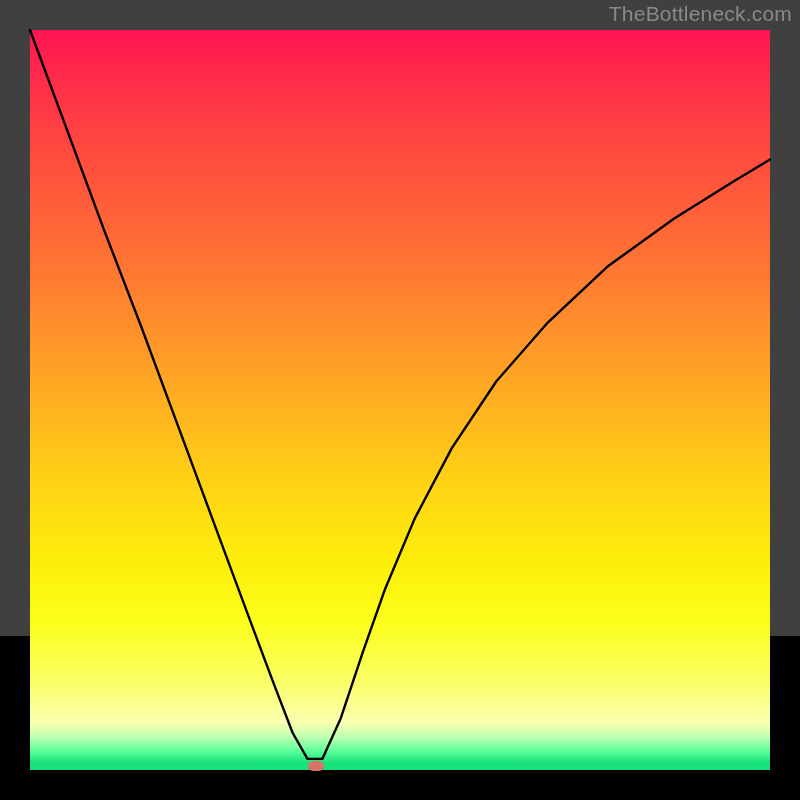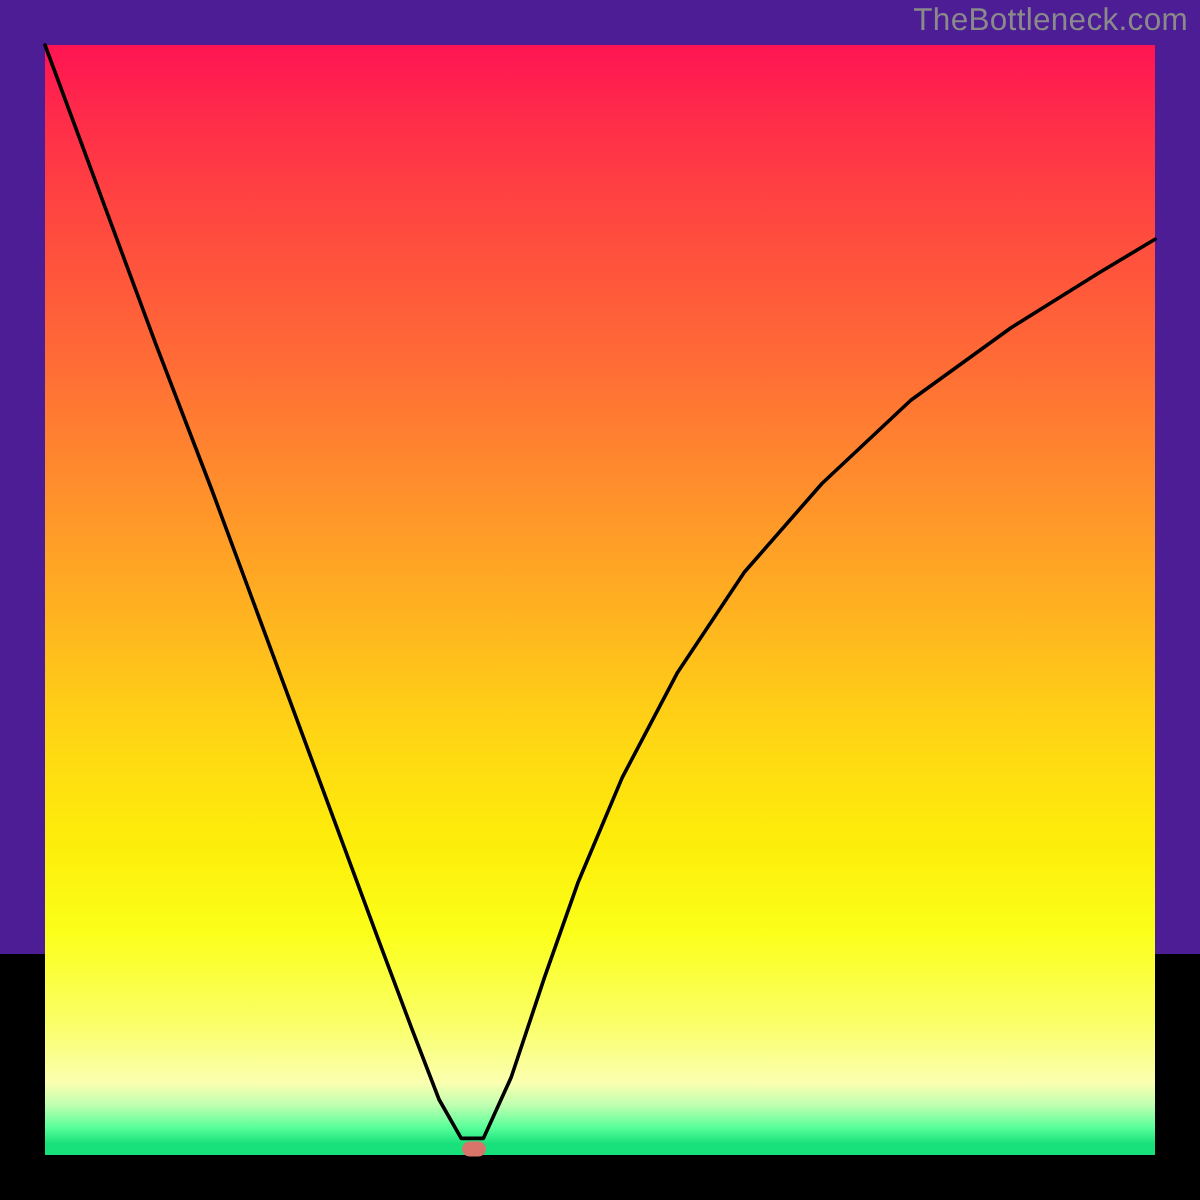--- a/index.html
+++ b/index.html
@@ -10,21 +10,21 @@
     background: #000;
     overflow: hidden;
     font-family: Arial, Helvetica, sans-serif;
   }
   .frame {
     position: absolute;
     left: 0;
     top: 0;
     width: 800px;
     height: 636px;
-    background: #4c1d95;
+    background: #404040;
   }
   .plot {
     position: absolute;
     left: 30px;
     top: 30px;
     width: 740px;
     height: 740px;
     
     background: linear-gradient(to bottom,
       #ff1453 0%,

